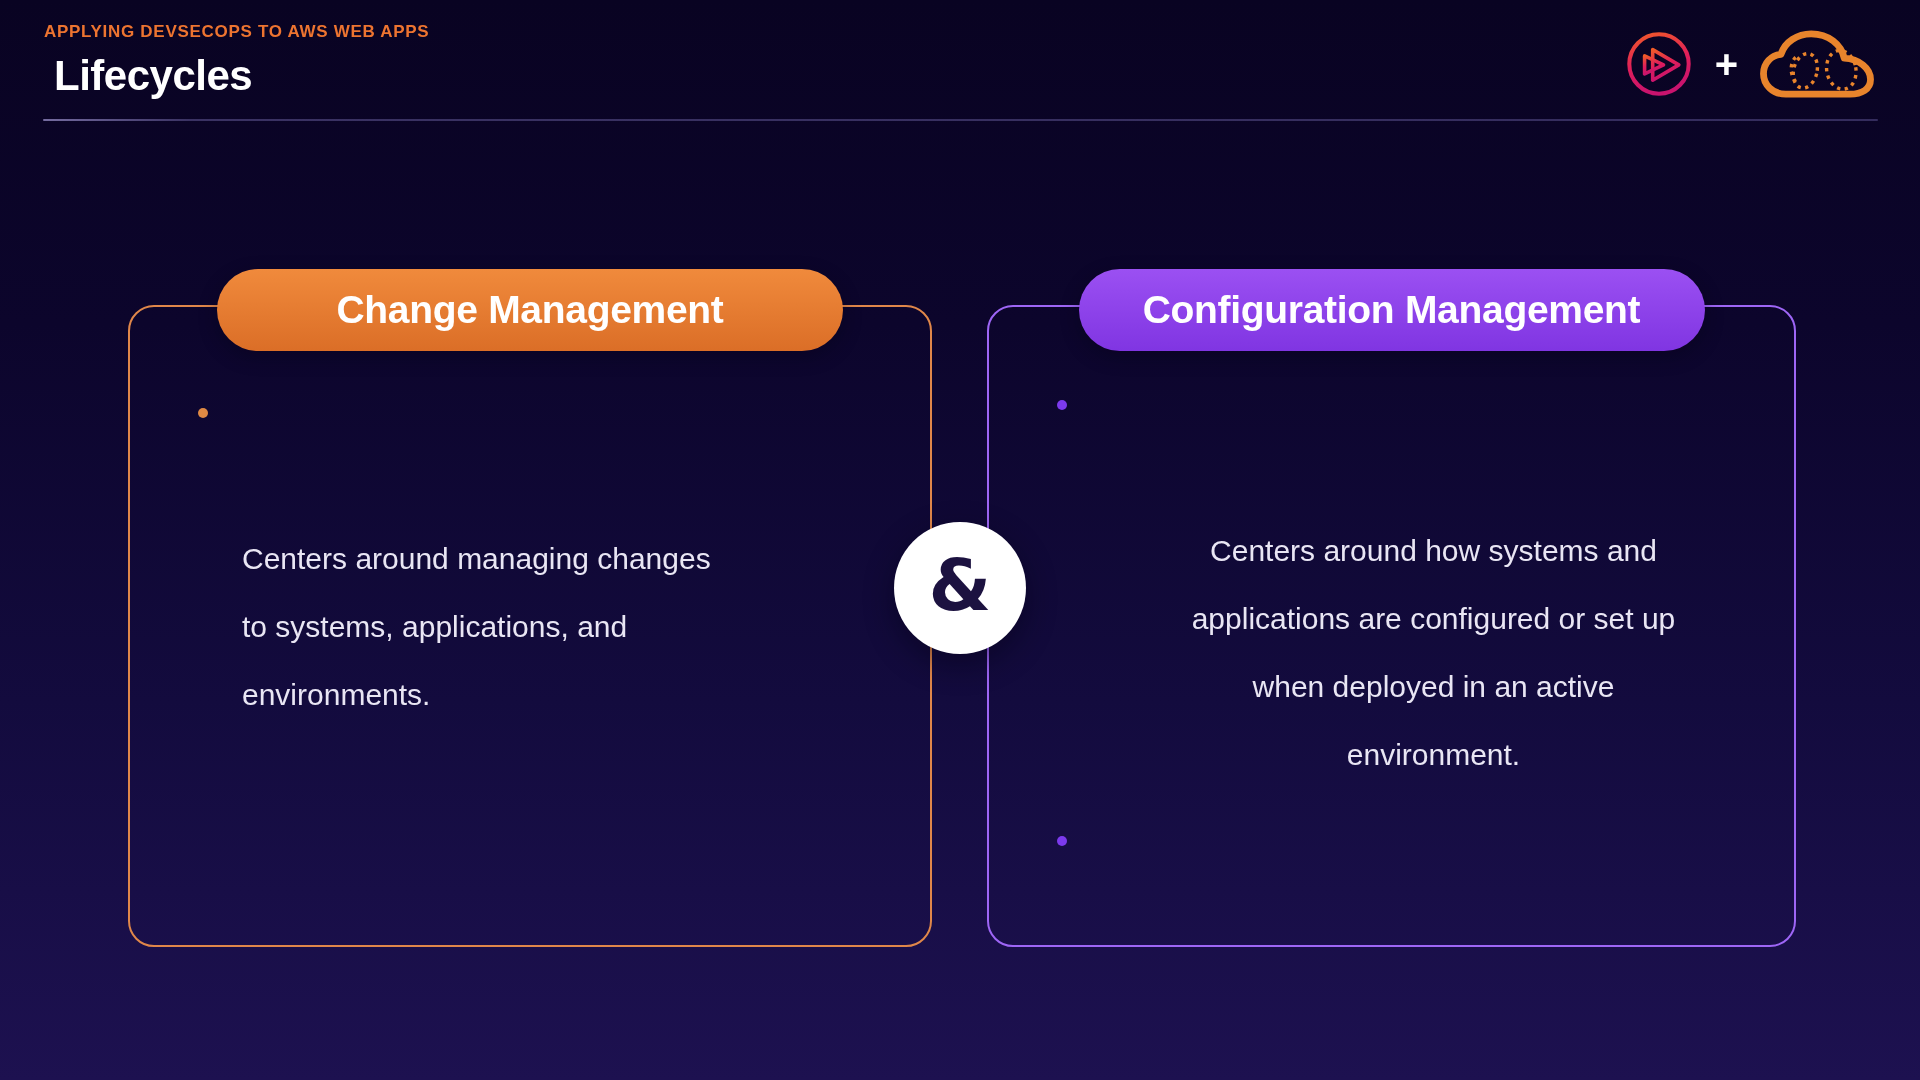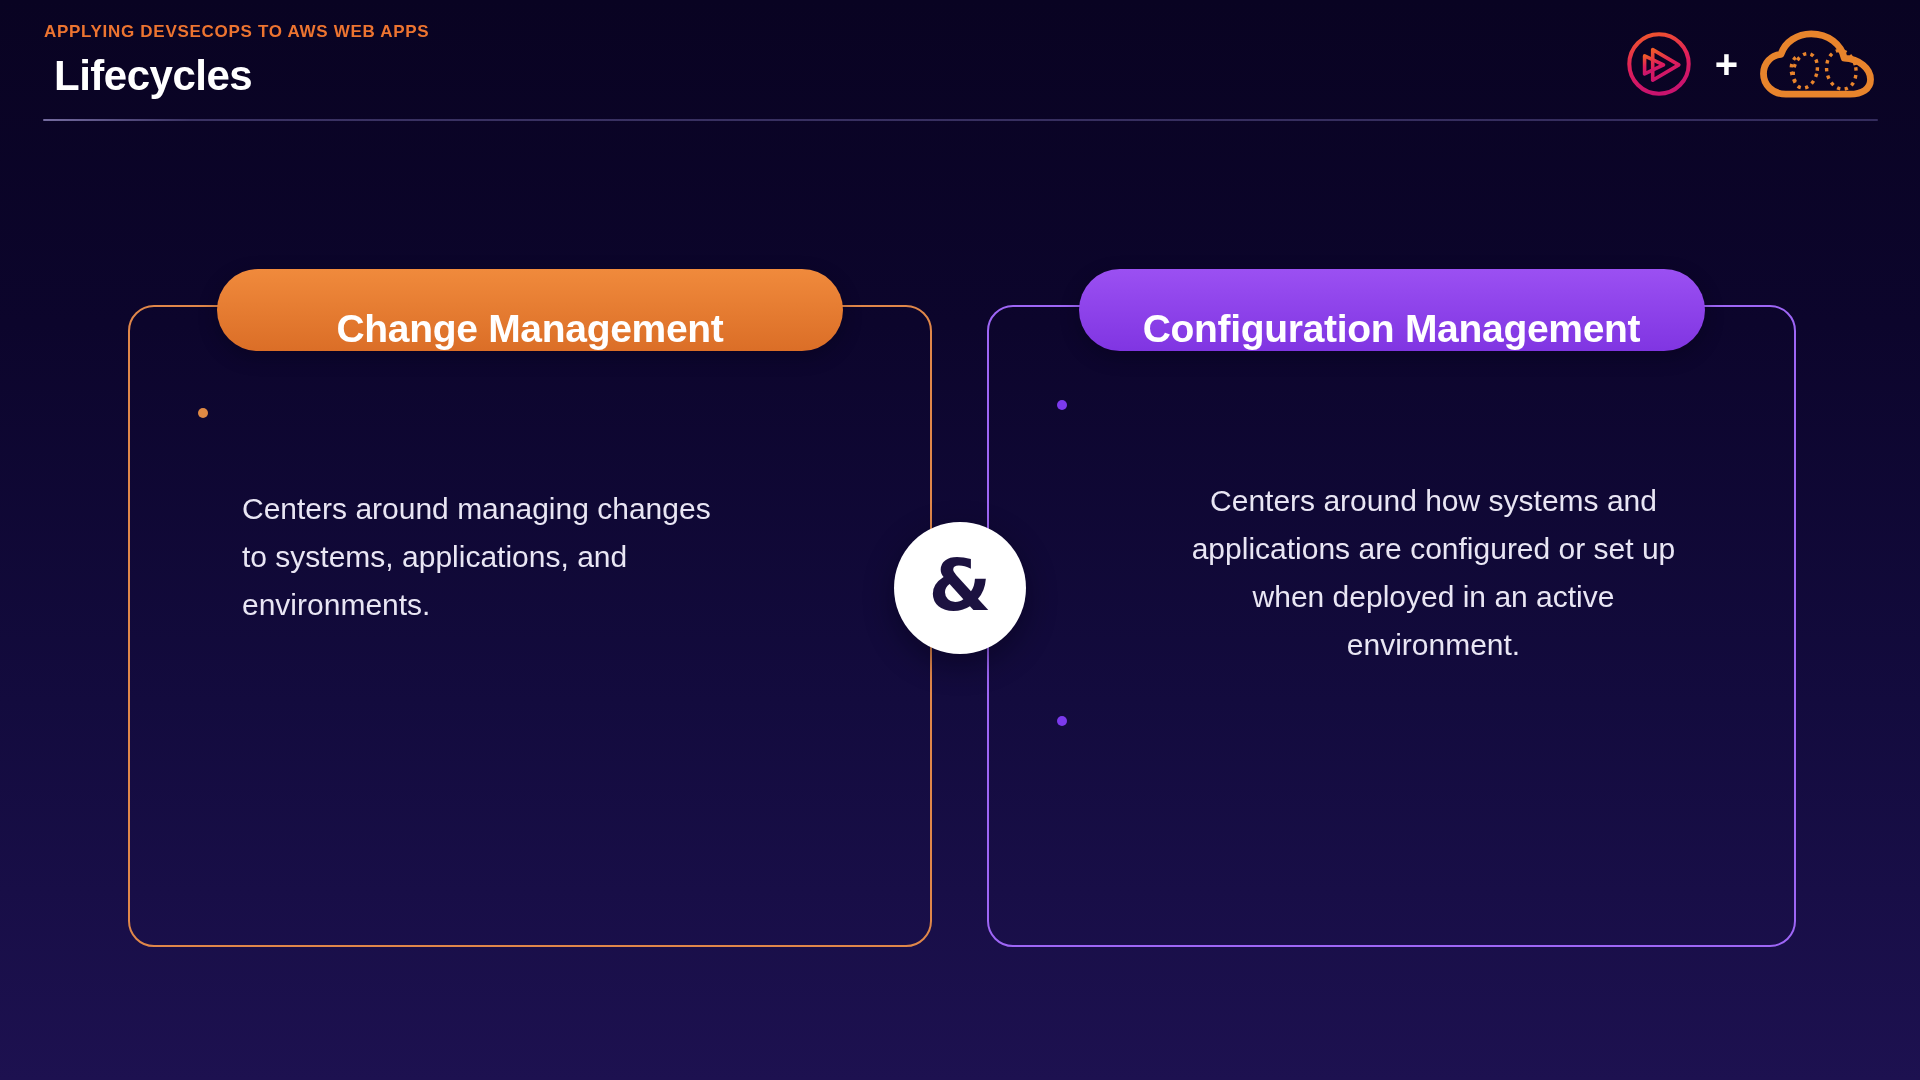--- a/index.html
+++ b/index.html
@@ -31,35 +31,35 @@
   }
 
   
   .card { position:absolute; top:305px; height:638px; border-radius:26px; }
   .card-orange { left:128px; width:800px; border:2px solid #E0874A; }
   .card-purple { left:987px; width:805px; border:2px solid #9E66F6; }
 
   .pill {
     position:absolute; top:-38px; left:50%; transform:translateX(-50%);
     width:626px; height:82px; border-radius:44px;
-    display:flex; align-items:flex-end; justify-content:center;
+    display:flex; align-items:center; justify-content:center;
     color:#FFFFFF; font-size:39px; font-weight:800; letter-spacing:-0.3px;
     box-shadow:0 6px 18px rgba(5,2,20,0.35);
   }
   .pill-orange { background:linear-gradient(180deg,#F08A3C,#DB6E27); }
   .pill-purple { background:linear-gradient(180deg,#9B50F2,#8035E2); }
 
   .bullets {
     list-style:none; margin:0; padding:0;
     position:absolute; left:66px; right:28px; top:82px;
   }
   .card-purple .bullets { top:74px;text-align:center; }
   .bullets li {
     position:relative; padding-left:46px;
-    font-size:30px; line-height:48px; color:#E9E6F4;
+    font-size:30px; line-height:68px; color:#E9E6F4;
     white-space:pre-line;
   }
   .bullets li + li { margin-top:28px; }
   .dot {
     position:absolute; left:2px; top:19px;
     width:10px; height:10px; border-radius:50%;
   }
   .card-orange .dot { background:#E08A44; }
   .card-purple .dot { background:#7C3AED; }
 

